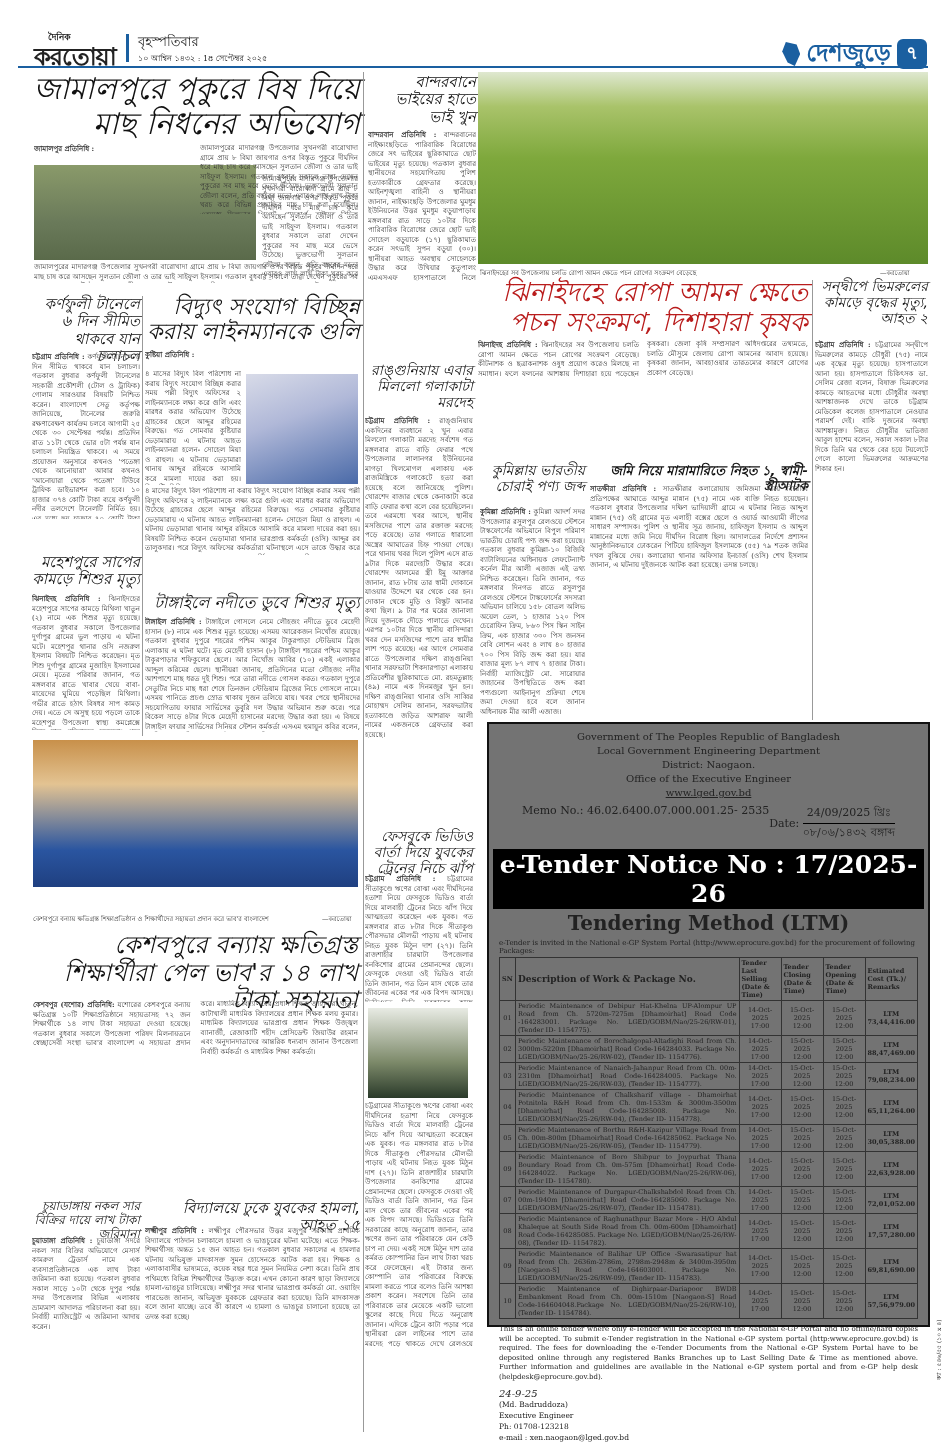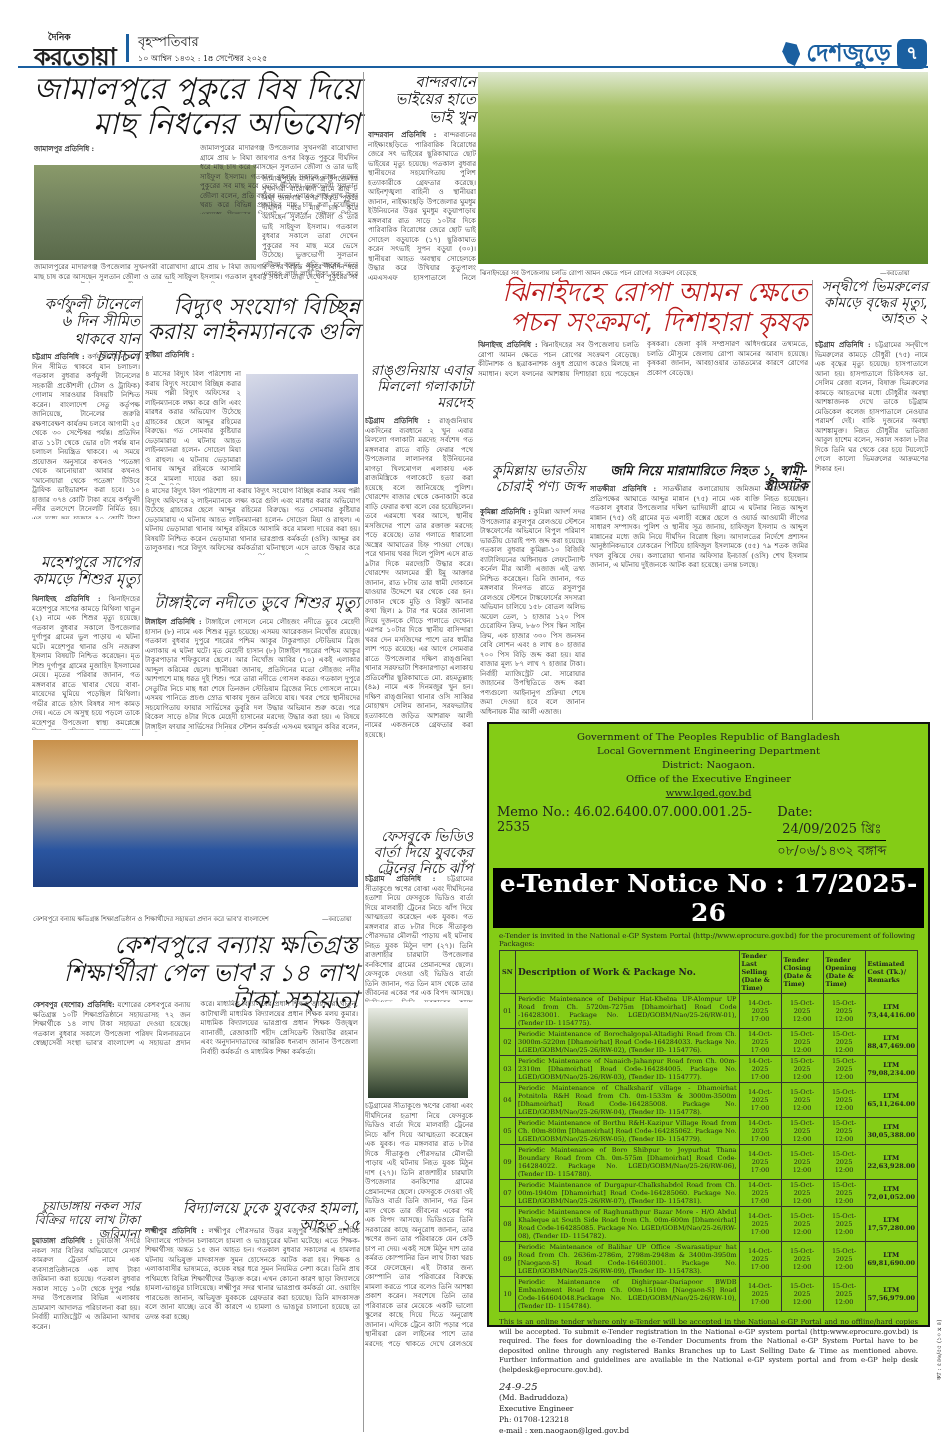--- a/index.html
+++ b/index.html
@@ -13,24 +13,24 @@
 .mast-date{position:absolute;left:120px;top:22px;font-size:8px}
 .sect{right:18px;top:34px;font-size:24px;color:#1a5fa0;font-weight:bold;font-family:"DejaVu Sans",sans-serif;display:flex;align-items:center;gap:6px}
 .map-icon{width:18px;height:24px;background:#1a5fa0;clip-path:polygon(20% 0,80% 10%,100% 50%,70% 100%,30% 85%,0 40%)}
 .pg-badge{width:30px;height:30px;background:#1a5fa0;color:#fff;border-radius:6px;display:flex;align-items:center;justify-content:center;font-size:18px}
 .top-rule{left:18px;top:66px;width:910px;height:2px;background:#1a5fa0}
 .hl{font-family:"DejaVu Sans",sans-serif;font-style:italic;color:#111;text-align:right;line-height:1.15}
 .body{font-size:7px;line-height:9.5px;color:#333;text-align:justify;overflow:hidden}
 .photo{background:#7a8a5a;overflow:hidden}
 .cap{font-size:6.5px;color:#333}
 .vrule{background:#999;width:1px}
-.tender{left:487px;top:722px;width:443px;height:605px;border:2px solid #111;background:#84cc16}
+.tender{left:487px;top:722px;width:443px;height:605px;border:2px solid #111;background:#737373}
 .t-gov{text-align:center;font-size:10px;line-height:14px;margin-top:6px}
 .t-link{text-decoration:underline}
-.memo{font-size:13px;display:flex;justify-content:space-between;padding:4px 8px}
+.memo{font-size:11px;display:flex;justify-content:center;padding:4px 8px}
 .t-title{background:#000;color:#fff;font-size:25px;font-weight:bold;text-align:center;margin:2px 4px;padding:1px 0}
 .t-method{text-align:center;font-size:20px;font-weight:bold;margin:2px 0}
 .t-intro{font-size:7px;padding:2px 10px}
 table.tt{border-collapse:collapse;margin:0 10px;width:calc(100% - 20px);font-size:6.5px}
 table.tt th,table.tt td{border:1px solid #333;padding:1px 2px;vertical-align:middle}
 table.tt th{font-weight:bold;text-align:left}
 td.sn{width:16px;text-align:center}
 td.desc{text-align:justify;line-height:8px}
 td.c{text-align:center;width:42px}
 td.cost{text-align:center;width:50px;font-weight:bold}
@@ -172,20 +172,21 @@
     <span>Memo No.: 46.02.6400.07.000.001.25- 2535</span>
     <span>
       <span>Date:</span>
       <span style="display:inline-block;text-align:center;vertical-align:middle;">
         <span style="display:block;border-bottom:1px solid #000;">24/09/2025 খ্রিঃ</span>
         <span style="display:block;">০৮/০৬/১৪৩২ বঙ্গাব্দ</span>
       </span>
     </span>
   </div>
   <div class="t-title">e-Tender Notice No : 17/2025-26</div>
+  <div class="t-method">Tendering Method (LTM)</div>
   <div class="t-intro">e-Tender is invited in the National e-GP System Portal (http://www.eprocure.gov.bd) for the procurement of following Packages:</div>
   <table class="tt">
     <thead>
       <tr>
         <th>SN</th>
         <th style="font-size:9px">Description of Work &amp; Package No.</th>
         <th>Tender Last Selling (Date &amp; Time)</th>
         <th>Tender Closing (Date &amp; Time)</th>
         <th>Tender Opening (Date &amp; Time)</th>
         <th>Estimated Cost (Tk.)/ Remarks</th>

